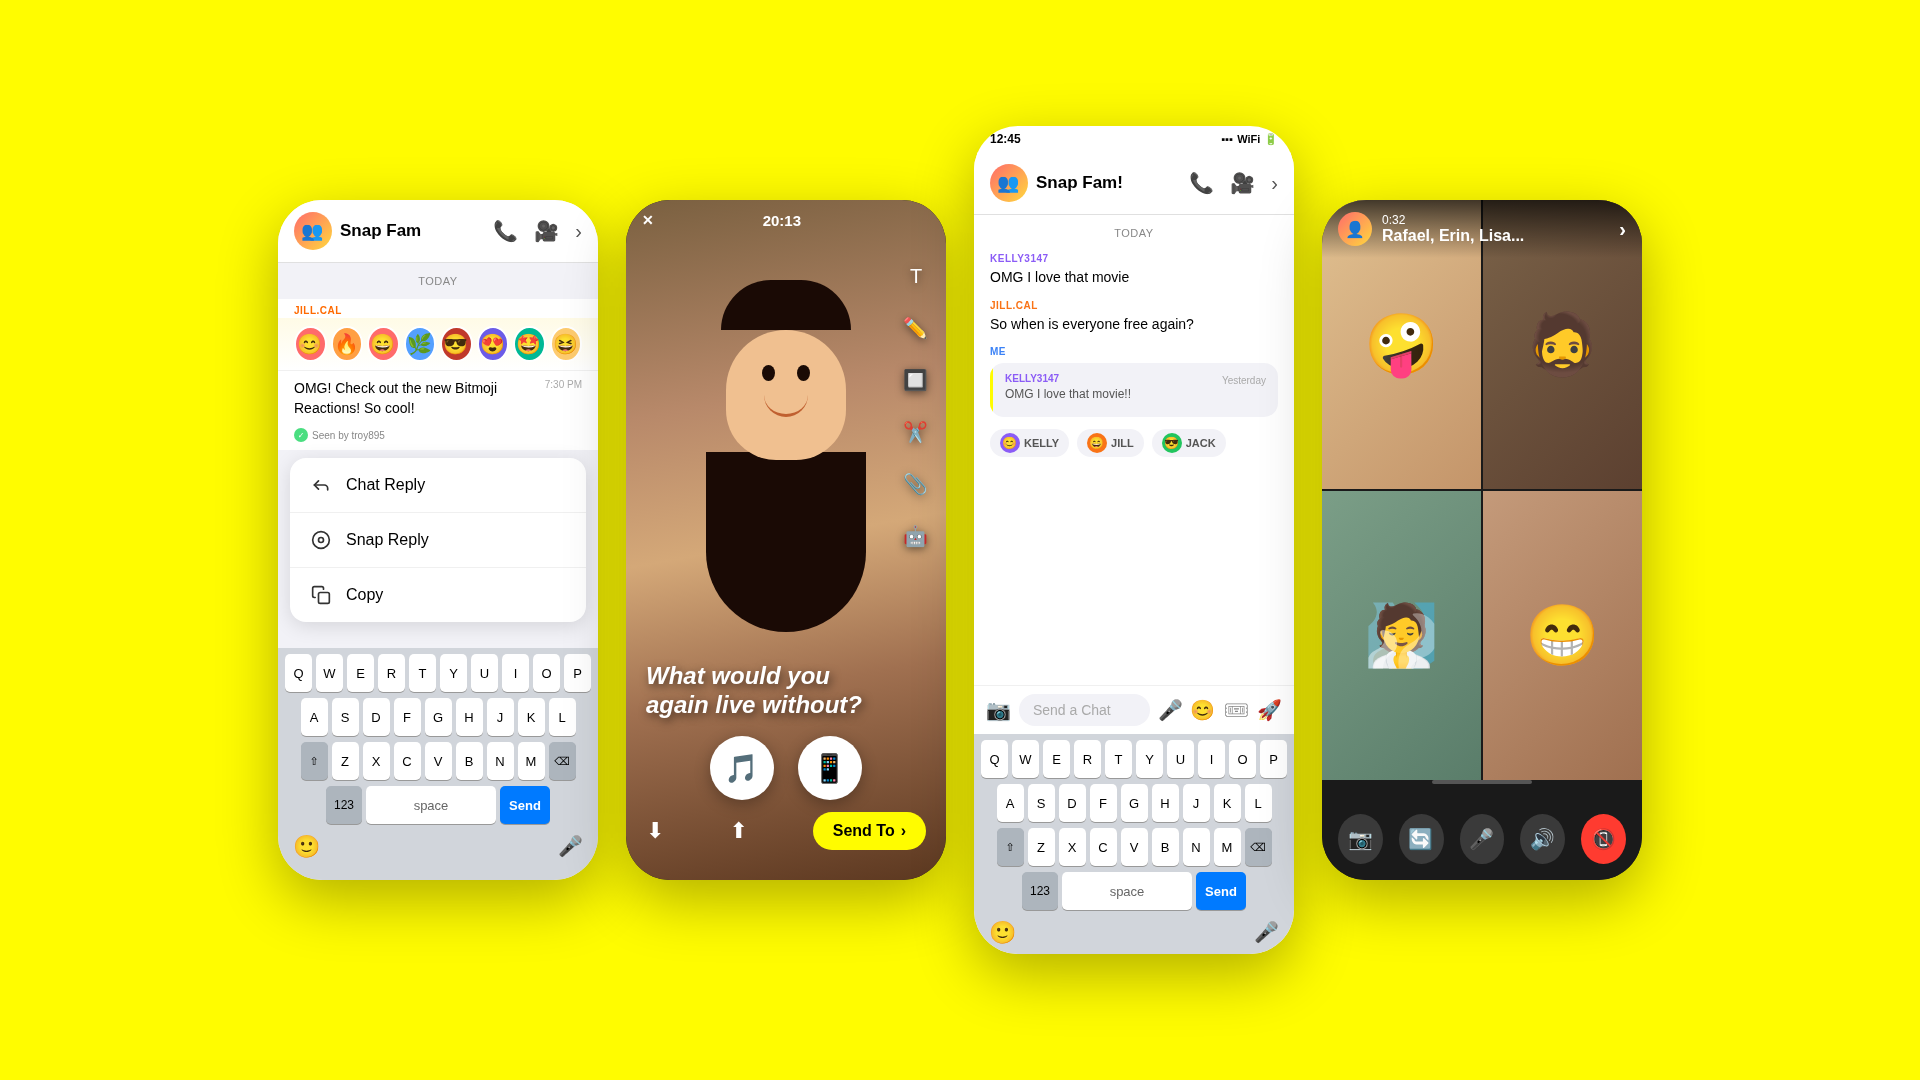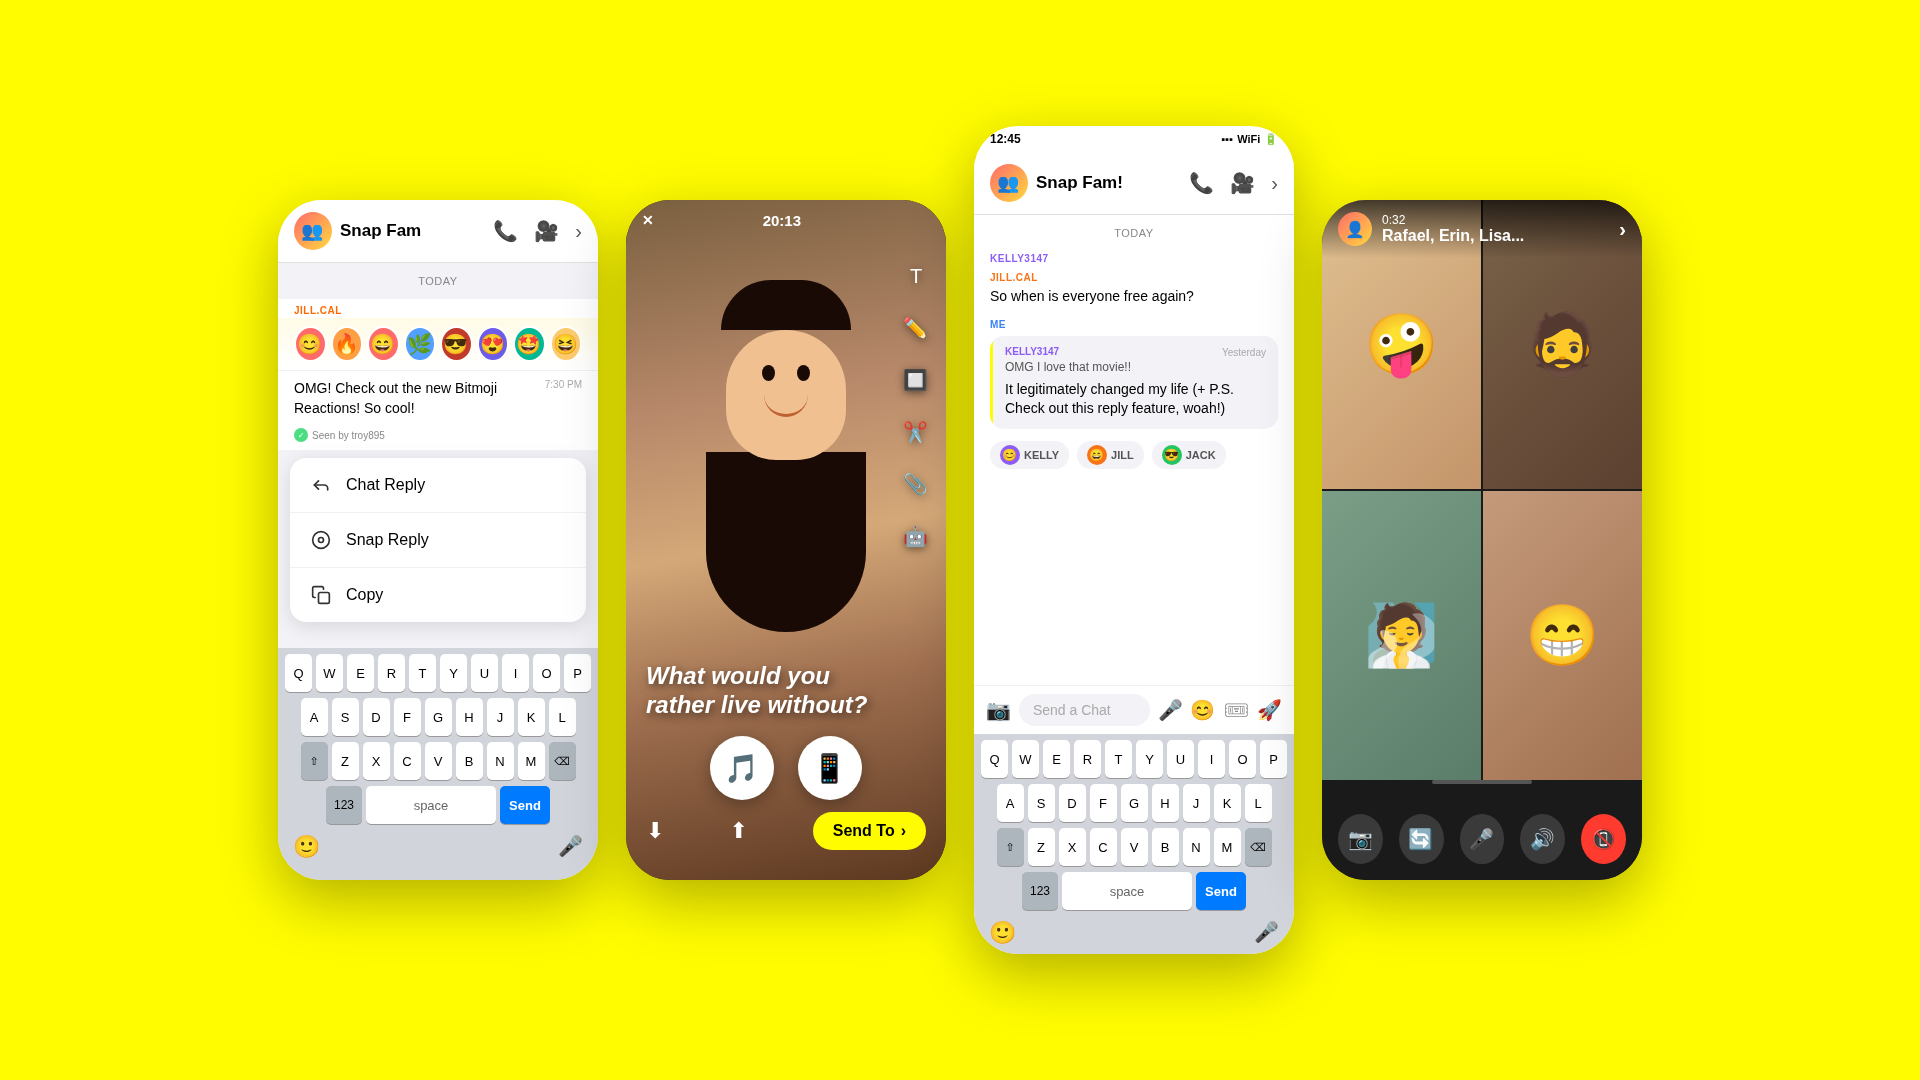--- a/index.html
+++ b/index.html
@@ -727,21 +727,21 @@
     <div class="snap-tools" style="z-index:10;">
       <div class="snap-tool">T</div>
       <div class="snap-tool">✏️</div>
       <div class="snap-tool">🔲</div>
       <div class="snap-tool">✂️</div>
       <div class="snap-tool">📎</div>
       <div class="snap-tool">🤖</div>
     </div>
 
     <div class="snap-overlay-text">
-      <span>What would you rather live without?</span>
+      <span>What would you again live without?</span>
     </div>
 
     <div class="snap-poll-options">
       <div class="poll-circle">
         <span>🎵</span>
       </div>
       <div class="poll-circle">
         <span>📱</span>
       </div>
     </div>
@@ -777,34 +777,34 @@
           <span class="header-icon">📞</span>
           <span class="header-icon">🎥</span>
           <span class="header-icon">›</span>
         </div>
       </div>
 
       <div class="p3-messages">
         <div class="today-label">TODAY</div>
 
         <div class="msg-sender kelly">KELLY3147</div>
+        <div class="msg-text">OMG I love that movie</div>
 
         <div class="msg-sender jill">JILL.CAL</div>
         <div class="msg-text">So when is everyone free again?</div>
 
         <div class="msg-sender me">ME</div>
 
         <div class="reply-container">
           <div class="reply-inner">
             <div style="display:flex; justify-content:space-between; align-items:center;">
               <div class="reply-ref-sender">KELLY3147</div>
               <div class="reply-ref-time">Yesterday</div>
             </div>
             <div class="reply-ref-text">OMG I love that movie!!</div>
-            <div class="reply-main-text">It legitimately changed my life (+ P.S. Check out this reply feature, woah!)</div>
           </div>
         </div>
 
         <div class="bitmoji-reactions">
           <div class="reaction-chip">
             <div class="reaction-avatar" style="background:#8b5cf6;">😊</div>
             <span>KELLY</span>
           </div>
           <div class="reaction-chip">
             <div class="reaction-avatar" style="background:#f97316;">😄</div>

